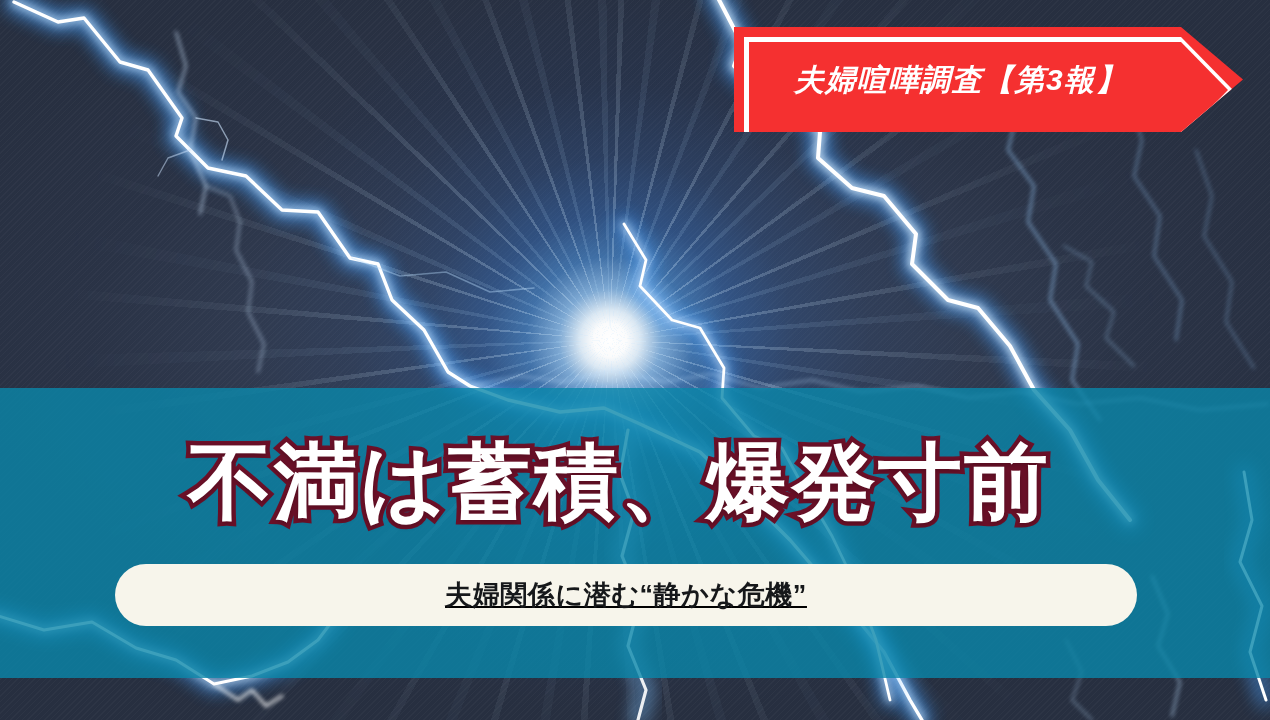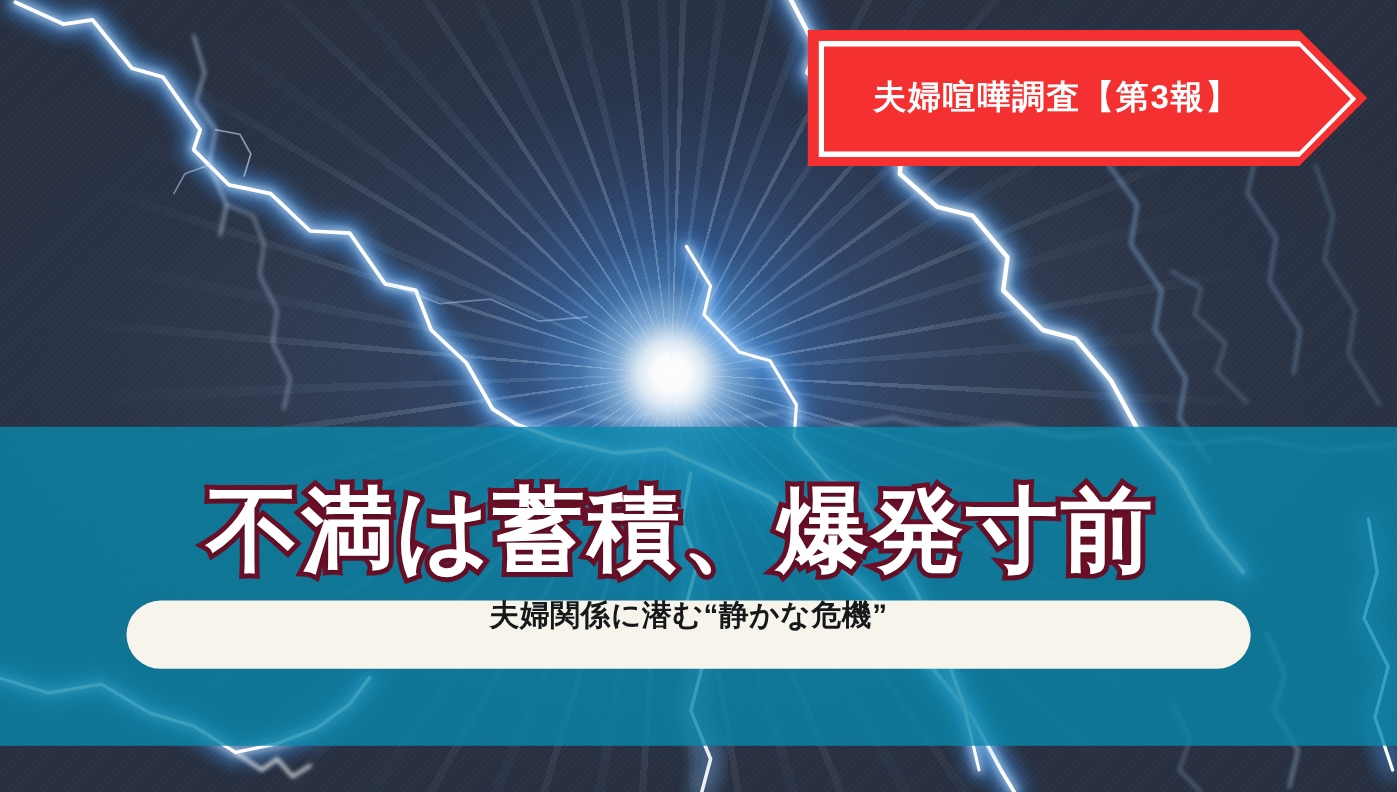--- a/index.html
+++ b/index.html
@@ -85,27 +85,28 @@
   }
   .bolts { position: absolute; inset: 0; }
   .bolts svg { display:block; width: 1270px; height: 720px; }
 
   
   .arrow-banner {
     position: absolute;
     left: 734px;
     top: 27px;
     width: 509px;
-    height: 124px;
+    height: 105px;
     background: var(--accent-red, #f53030);
     -webkit-clip-path: polygon(0 0, calc(100% - 62px) 0, 100% 50%, calc(100% - 62px) 100%, 0 100%);
     clip-path: polygon(0 0, calc(100% - 62px) 0, 100% 50%, calc(100% - 62px) 100%, 0 100%);
     display: flex;
     align-items: center;
     justify-content: flex-start;
+    font-style: italic;
   }
   .arrow-inner-rule {
     position: absolute;
     left: 10px; top: 10px;
     width: 489px; height: 106px;
     -webkit-clip-path: polygon(0 0, calc(100% - 52px) 0, 100% 50%, calc(100% - 52px) 100%, 0 100%);
     clip-path: polygon(0 0, calc(100% - 52px) 0, 100% 50%, calc(100% - 52px) 100%, 0 100%);
     background: #ffffff;
   }
   .arrow-inner-fill {
@@ -178,28 +179,29 @@
     -webkit-text-stroke: 9px var(--title-outline, #6b1028);
     paint-order: stroke fill;
     white-space: nowrap;
     text-shadow: 0 2px 5px rgba(0,0,0,.22);
   }
 
   
   .subtitle-pill {
     position: absolute;
     left: 115px;
-    top: 546px;
+    top: 564px;
     width: 1022px;
     height: 62px;
     background: var(--cream, #f7f5eb);
     border-radius: 31px;
     display: flex;
-    align-items: flex-start;
+    align-items: center;
     justify-content: center;
+    text-decoration: underline;
   }
   .subtitle-text {
     color: #16181a;
     font-size: 27px;
     font-weight: bold;
     line-height: 1;
     letter-spacing: .6px;
     white-space: nowrap;
   }
 </style>

